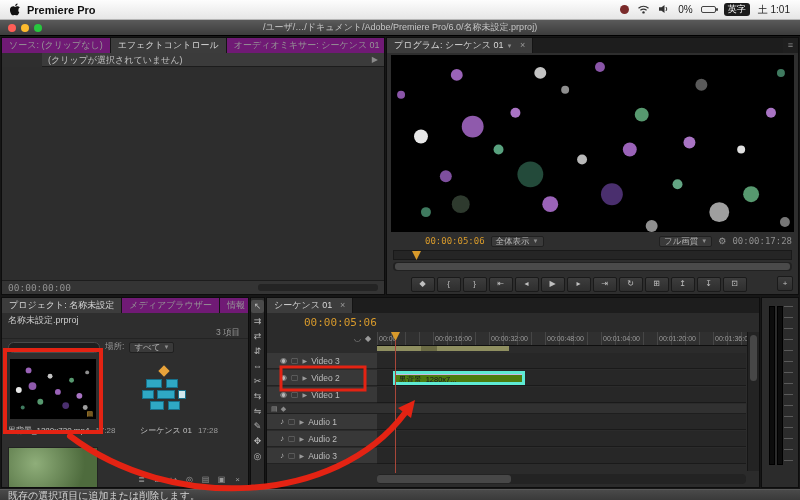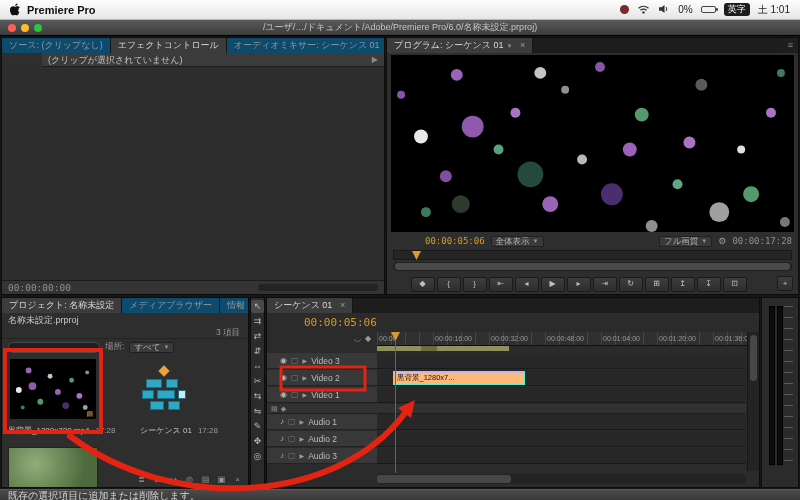--- a/index.html
+++ b/index.html
@@ -17,21 +17,21 @@
   .battery:after{content:"";position:absolute;right:-3px;top:1px;width:2px;height:3px;background:#444;border-radius:1px;}
   .menu-dot{width:9px;height:9px;border-radius:50%;background:#7a2a2a;display:inline-block;}
   
   #titlebar{position:absolute;left:0;top:20px;width:800px;height:16px;background:linear-gradient(#5a5a5a,#3c3c3c);border-bottom:1px solid #000;color:#c6c6c6;font-size:9px;text-align:center;line-height:15px;z-index:4;}
   .traffic{position:absolute;left:8px;top:4px;display:flex;gap:5px;}
   .traffic span{width:8px;height:8px;border-radius:50%;display:block;}
   .tl-red{background:#ff5e57;}.tl-yellow{background:#febb2e;}.tl-green{background:#28c73f;}
   
   .panel{position:absolute;background:#2e2e2e;border:1px solid #0d0d0d;overflow:hidden;}
   .tabbar{height:15px;background:#1f1f1f;display:flex;align-items:stretch;font-size:9px;color:#969696;}
-  .tab{padding:0 7px;line-height:15px;background:#0c4a6e;border-right:1px solid #141414;white-space:nowrap;cursor:default;}
+  .tab{padding:0 7px;line-height:15px;background:#701a75;border-right:1px solid #141414;white-space:nowrap;cursor:default;}
   .tab.active{background:#3c3c3c;color:#d8d8d8;}
   .tab-spacer{flex:1;background:#1d1d1d;}
   .panel-menu{padding:0 5px;color:#8a8a8a;font-size:9px;line-height:15px;}
   .tab-close{margin-left:5px;color:#9a9a9a;}
   .dd{font-size:6px;margin-left:3px;color:#8f8f8f;}
   .dd-box{background:#3a3a3a;border:1px solid #202020;border-radius:2px;padding:0 4px;height:11px;line-height:10px;display:inline-flex;align-items:center;color:#b5b5b5;font-size:8.5px;white-space:nowrap;}
   .tc{font-family:"DejaVu Sans Mono",monospace;}
   .tc.orange{color:#d89a2b;padding-left:32px;}
   .tc.gray{color:#8f8f8f;}
   
@@ -86,21 +86,21 @@
   .wa-handle{position:absolute;left:44px;width:16px;top:0;bottom:0;background:#6b6b44;}
   #video-tracks{position:absolute;left:0;top:40px;right:13px;}
   #audio-tracks{position:absolute;left:0;top:101px;right:13px;}
   .track-row{position:relative;height:17px;}
   .track-header{position:absolute;left:0;top:0;width:110px;height:16px;background:#383838;border-bottom:1px solid #222;display:flex;align-items:center;gap:4px;padding-left:13px;font-size:8.5px;color:#bdbdbd;}
   .track-lane{position:absolute;left:110px;right:0;top:0;height:16px;background:#272727;border-bottom:1px solid #1a1a1a;}
   .th-icon{font-size:8px;color:#b5b5b5;}
   .th-box{font-size:8px;color:#7a7a7a;}
   .th-twirl{font-size:6px;color:#9a9a9a;}
   .tl-divider{position:absolute;left:0;top:91px;right:13px;height:10px;background:#313131;border-bottom:1px solid #1e1e1e;display:flex;align-items:center;gap:3px;padding-left:4px;font-size:7px;color:#8a8a8a;}
-  .clip{position:absolute;left:110px;top:58px;width:132px;height:14px;background:#fdba74;border:1px solid #5eead4;box-shadow:inset 0 1px 0 #c9b6e4;font-size:7.5px;color:#171024;line-height:12px;padding-left:3px;overflow:hidden;white-space:nowrap;margin-left:16px;}
+  .clip{position:absolute;left:110px;top:58px;width:132px;height:14px;background:#4d7c0f;border:3px solid #5eead4;box-shadow:inset 0 1px 0 #c9b6e4;font-size:7.5px;color:#171024;line-height:12px;padding-left:3px;overflow:hidden;white-space:nowrap;margin-left:16px;}
   .playhead{position:absolute;left:128px;top:19px;width:1px;}
   .ph-head{position:absolute;left:-4px;top:0;width:9px;height:9px;background:#d89a2b;clip-path:polygon(0 0,100% 0,50% 100%);}
   .ph-line{position:absolute;left:0;top:8px;width:1px;height:133px;background:#a8473a;}
   .vscroll{position:absolute;right:0;top:19px;width:12px;height:139px;background:#232323;border-left:1px solid #161616;}
   .vscroll .handle{position:absolute;left:2px;right:2px;top:3px;height:46px;background:#474747;border-radius:4px;}
   .tl-hscroll{position:absolute;left:110px;right:13px;bottom:3px;height:10px;background:#232323;border-radius:4px;}
   .tl-hscroll .handle{position:absolute;left:0;top:1px;bottom:1px;width:134px;background:#474747;border-radius:3px;}
   
   #meter-panel{left:761px;top:297px;width:38px;height:191px;background:#2b2b2b;}
   .meter-bar{position:absolute;top:8px;bottom:22px;width:6px;background:#0c0c0c;border:1px solid #000;}

